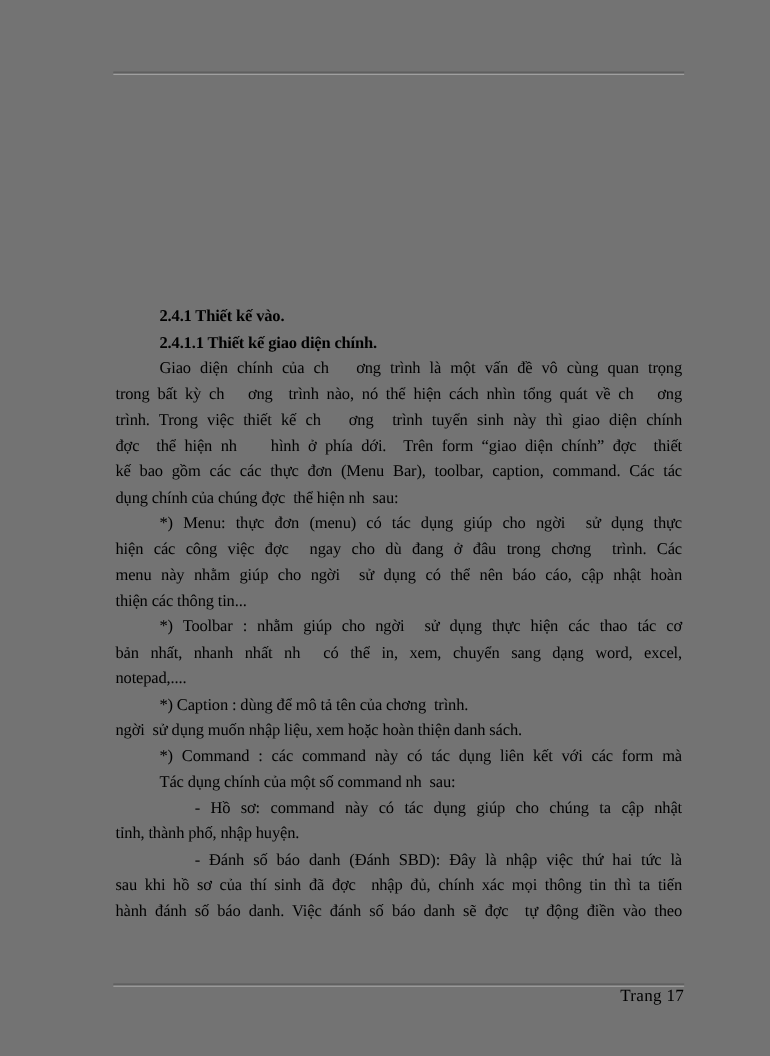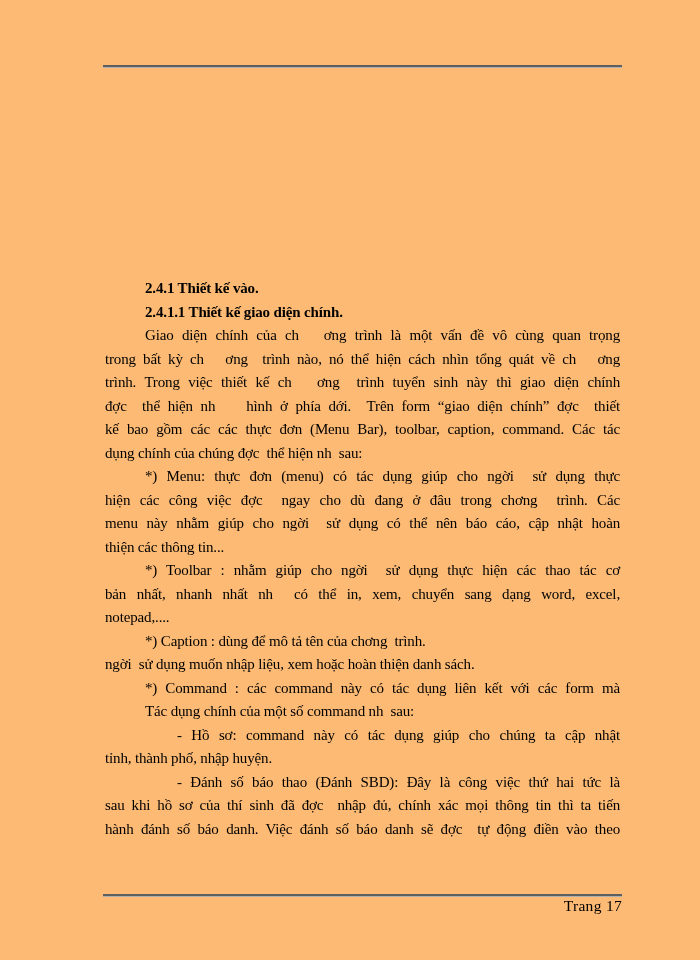--- a/index.html
+++ b/index.html
@@ -1,20 +1,20 @@
 <!DOCTYPE html>
 <html><head>
 <meta charset="utf-8">
 <style>
   html, body { margin: 0; padding: 0; background: #e8e8e8; }
   .page {
     position: relative;
     width: 700px;
     height: 960px;
-    background: #fdba74;
+    background: #737373;
     font-family: "Liberation Serif", "DejaVu Serif", serif;
     color: #000000;
     overflow: hidden;
   }
   .rule {
     position: absolute;
     left: 103px;
     width: 519px;
     height: 2px;
     background: #5f5f5f;
@@ -75,21 +75,21 @@
     <div class="line">thiện các thông tin...</div>
     <div class="line j i1">*) Toolbar : nhằm giúp cho ngời &nbsp;sử dụng thực hiện các thao tác cơ</div>
     <div class="line j">bản nhất, nhanh nhất nh &nbsp;có thể in, xem, chuyển sang dạng word, excel,</div>
     <div class="line">notepad,....</div>
     <div class="line i1">*) Caption : dùng để mô tả tên của chơng &nbsp;trình.</div>
     <div class="line">ngời &nbsp;sử dụng muốn nhập liệu, xem hoặc hoàn thiện danh sách.</div>
     <div class="line j i1">*) Command : các command này có tác dụng liên kết với các form mà</div>
     <div class="line i1">Tác dụng chính của một số command nh &nbsp;sau:</div>
     <div class="line j i2">- Hồ sơ: command này có tác dụng giúp cho chúng ta cập nhật</div>
     <div class="line">tỉnh, thành phố, nhập huyện.</div>
-    <div class="line j i2">- Đánh số báo thao (Đánh SBD): Đây là công việc thứ hai tức là</div>
+    <div class="line j i2">- Đánh số báo danh (Đánh SBD): Đây là nhập việc thứ hai tức là</div>
     <div class="line j">sau khi hồ sơ của thí sinh đã đợc &nbsp;nhập đủ, chính xác mọi thông tin thì ta tiến</div>
     <div class="line j">hành đánh số báo danh. Việc đánh số báo danh sẽ đợc &nbsp;tự động điền vào theo</div>
   </div>
 
   <div class="rule bottom"></div>
 
   <div class="footer">Trang 17</div>
 
 </div>
 

